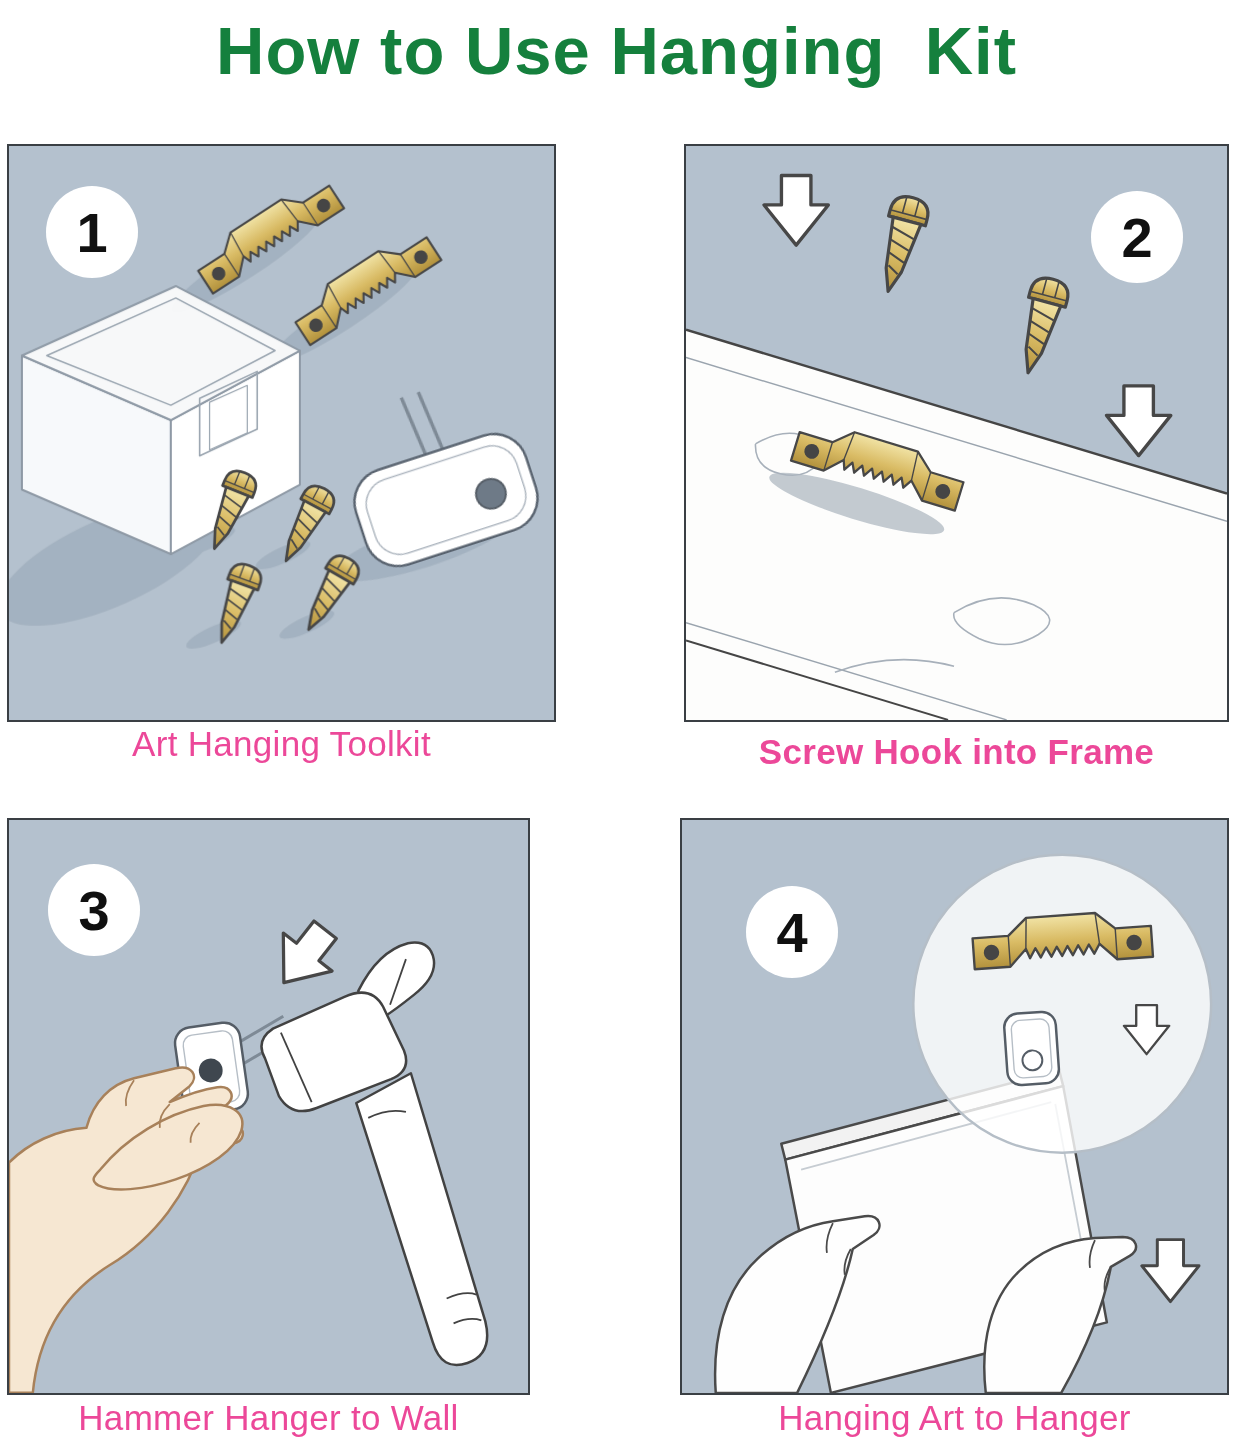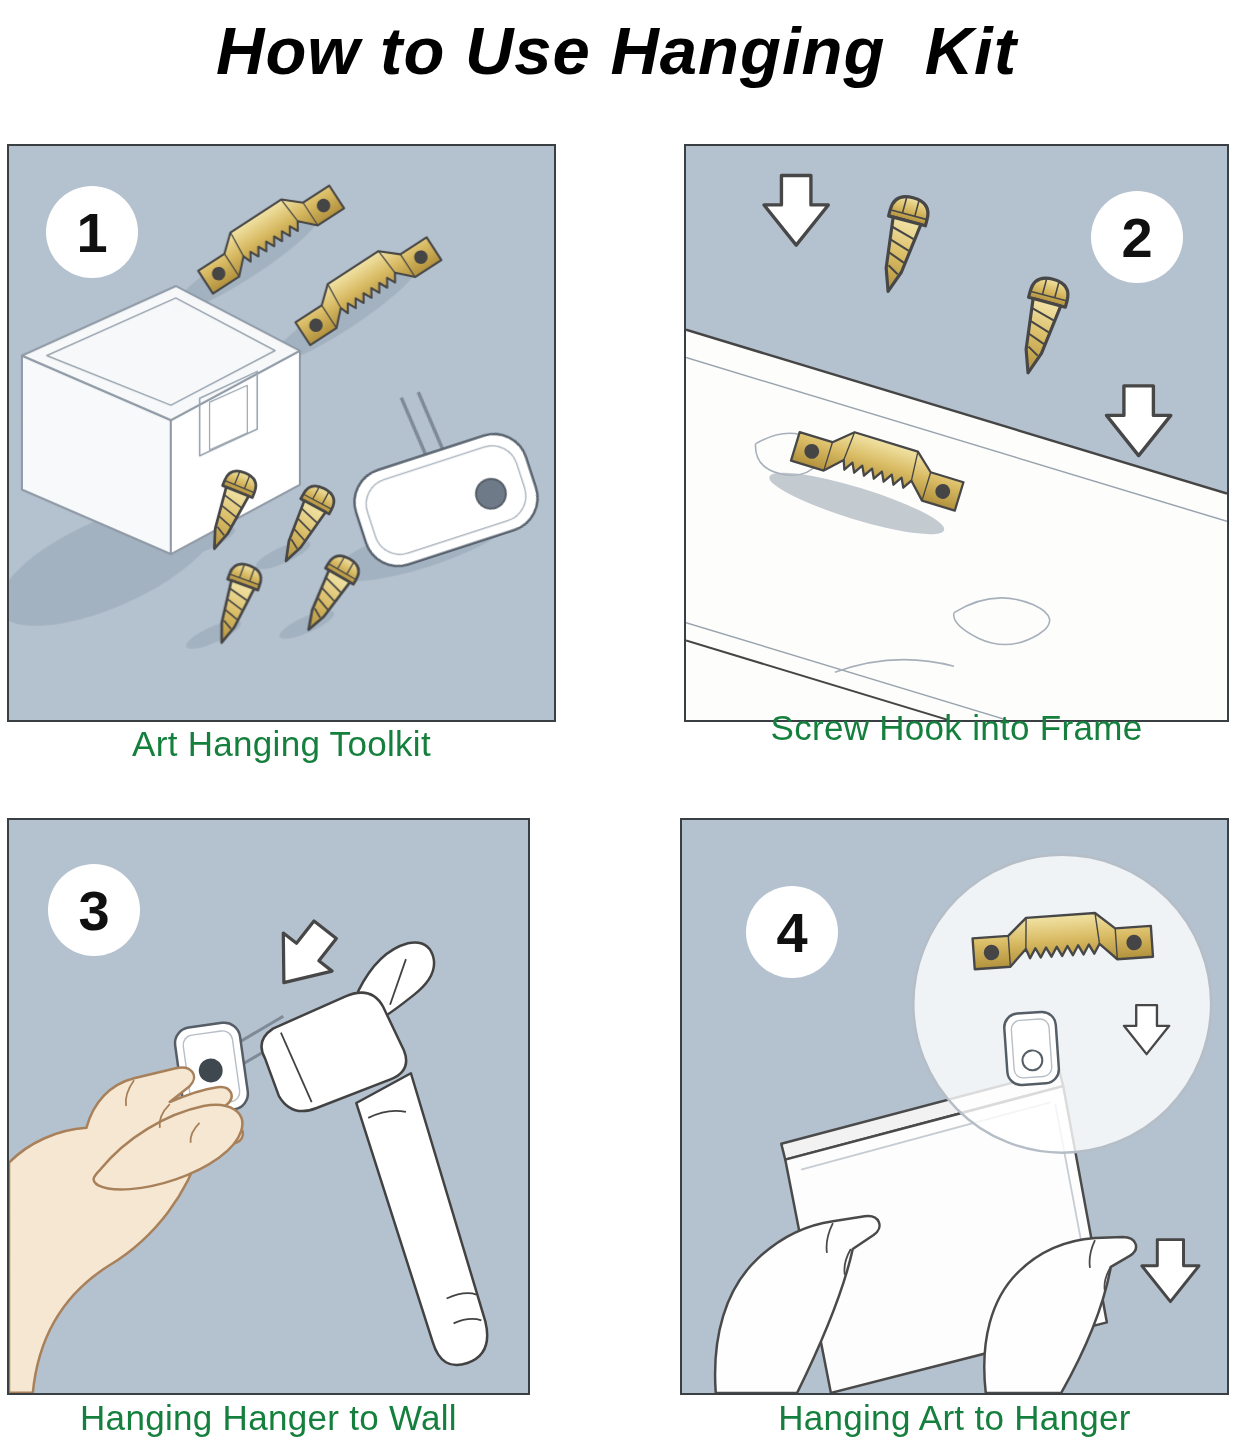--- a/index.html
+++ b/index.html
@@ -1,33 +1,33 @@
 <!DOCTYPE html>
 <html><head>
 <meta charset="utf-8">
 <style>
   html,body{margin:0;padding:0;background:#ffffff;}
   body{width:1233px;height:1448px;position:relative;font-family:"Liberation Sans",sans-serif;overflow:hidden;}
   .title{position:absolute;left:0;top:0;width:1233px;height:100px;display:flex;align-items:center;justify-content:center;
-         font-size:67px;font-weight:700;color:#000000;letter-spacing:1px;white-space:pre;font-style:italic;}
+         font-size:67px;font-weight:700;color:#15803d;letter-spacing:1px;white-space:pre;}
   .panel{position:absolute;background:#b4c1ce;border:2px solid #3a3f44;box-sizing:border-box;}
   .panel svg{position:absolute;left:0;top:0;width:100%;height:100%;}
   #panel1{left:7px;top:144px;width:549px;height:578px;}
   #panel2{left:684px;top:144px;width:545px;height:578px;}
   #panel3{left:7px;top:818px;width:523px;height:577px;}
   #panel4{left:680px;top:818px;width:549px;height:577px;}
   .badge{position:absolute;width:92px;height:92px;border-radius:50%;background:#ffffff;color:#101010;
          display:flex;align-items:center;justify-content:center;font-size:56px;font-weight:700;z-index:5;}
   #badge1{left:37px;top:40px;}
   #badge2{left:405px;top:45px;}
   #badge3{left:39px;top:44px;}
   #badge4{left:64px;top:66px;}
-  .caption{position:absolute;text-align:center;font-size:35px;color:#15803d;letter-spacing:.3px;}
+  .caption{position:absolute;text-align:center;font-size:35px;color:#ec4899;letter-spacing:.3px;}
   #cap1{left:7px;width:549px;top:724px;}
-  #cap2{left:684px;width:545px;top:708px;}
+  #cap2{left:684px;width:545px;top:732px;font-weight:bold;}
   #cap3{left:7px;width:523px;top:1398px;}
   #cap4{left:680px;width:549px;top:1398px;}
 </style>
 </head>
 <body>
 
 <div class="title">How to Use Hanging  Kit</div>
 
 <div class="panel" id="panel1">
   <div class="badge" id="badge1">1</div>
@@ -218,14 +218,14 @@
     </g>
     <g fill="#fefefe" stroke="#4a4a4a" stroke-width="2.5" stroke-linejoin="round">
       <path d="M306,577 C300,524 312,482 338,456 C360,434 388,423 416,421 L444,420 C458,420 462,432 451,439 L432,450 C424,494 404,538 382,577 Z"></path>
       <path d="M416,423 q-7,15 -5,28 M432,450 q-8,13 -6,25" fill="none" stroke-width="1.8"></path>
     </g>
 
     <use href="#arrow4" transform="translate(492,455) scale(1.2)"></use>
   </svg>
 </div>
 
-<div class="caption" id="cap3">Hanging Hanger to Wall</div>
+<div class="caption" id="cap3">Hammer Hanger to Wall</div>
 <div class="caption" id="cap4">Hanging Art to Hanger</div>
 
 </body></html>

